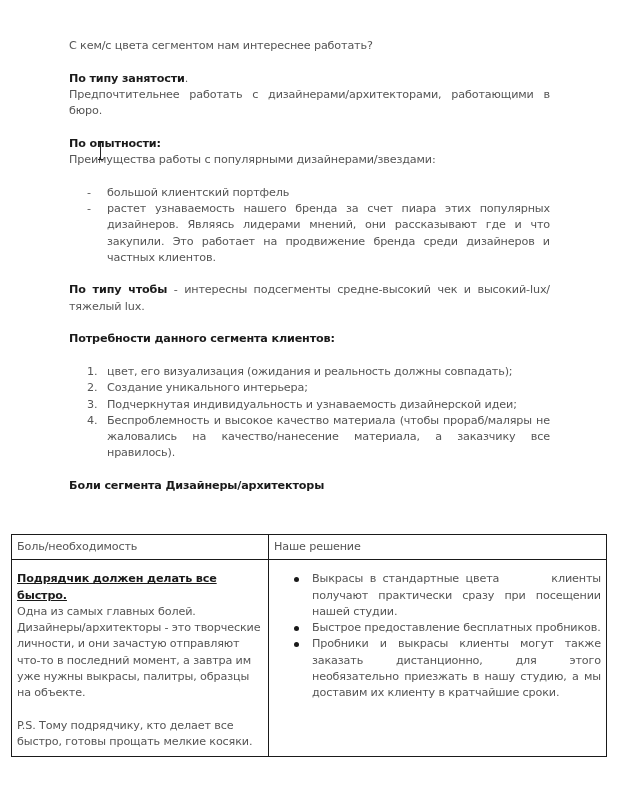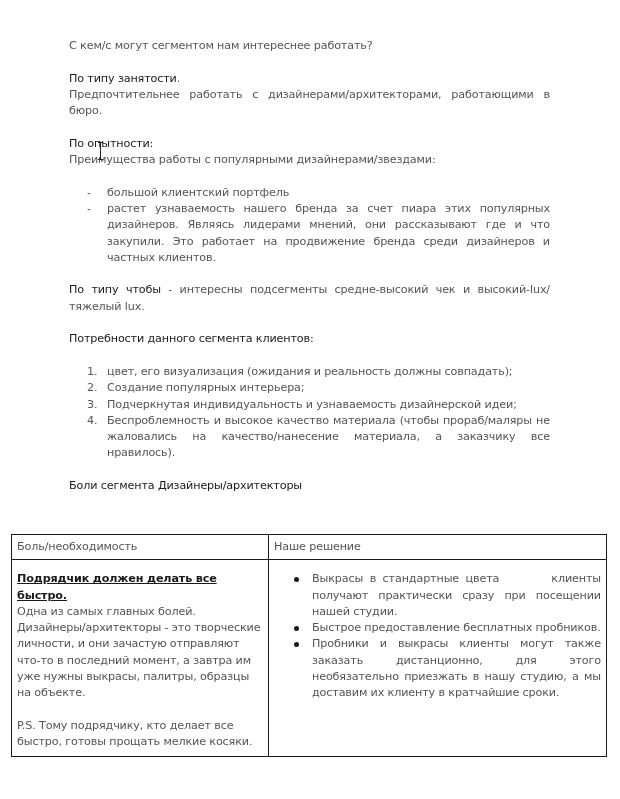--- a/index.html
+++ b/index.html
@@ -19,21 +19,21 @@
     }
     .doc {
       position: absolute;
       left: 69px;
       top: 38px;
       width: 481px;
       line-height: 16.3px;
     }
     .p { margin: 0; text-align: justify; }
     .gap { height: 16.3px; }
-    .bold { font-weight: normal; color: #1a1a1a; }
+    .bold { font-weight: bold; color: #1a1a1a; }
     .intro { color: #555555; }
     ul.dash {
       list-style: none;
       margin: 0;
       padding: 0 0 0 38px;
     }
     ul.dash li {
       position: relative;
       text-align: justify;
     }
@@ -110,21 +110,21 @@
       width: 5px;
       height: 5px;
       border-radius: 50%;
       background: #1a1a1a;
     }
   </style>
 </head>
 <body>
 
 <div class="doc">
-  <p class="p intro">С кем/с могут сегментом нам интереснее работать?</p>
+  <p class="p intro">С кем/с цвета сегментом нам интереснее работать?</p>
   <div class="gap"></div>
 
   <p class="p"><span class="bold">По типу занятости</span><span>.</span></p>
   <p class="p">Предпочтительнее работать с дизайнерами/архитекторами, работающими в бюро.</p>
   <div class="gap"></div>
 
   <p class="p bold">По опытности:</p>
   <p class="p">Преимущества работы с популярными дизайнерами/звездами:</p>
   <div class="gap"></div>
   <ul class="dash">
@@ -133,21 +133,21 @@
   </ul>
   <div class="gap"></div>
 
   <p class="p"><span class="bold">По типу чтобы</span><span> - интересны подсегменты  средне-высокий чек и высокий-lux/тяжелый lux.</span></p>
   <div class="gap"></div>
 
   <p class="p bold">Потребности данного сегмента клиентов:</p>
   <div class="gap"></div>
   <ol class="needs">
     <li><span class="marker">1.</span><span>цвет, его визуализация (ожидания и реальность должны совпадать);</span></li>
-    <li><span class="marker">2.</span><span>Создание популярных интерьера;</span></li>
+    <li><span class="marker">2.</span><span>Создание уникального интерьера;</span></li>
     <li><span class="marker">3.</span><span>Подчеркнутая индивидуальность и узнаваемость дизайнерской идеи;</span></li>
     <li><span class="marker">4.</span><span>Беспроблемность и высокое качество материала (чтобы прораб/маляры не жаловались на качество/нанесение материала, а заказчику все нравилось).</span></li>
   </ol>
   <div class="gap"></div>
 
   <p class="p bold">Боли сегмента Дизайнеры/архитекторы</p>
 </div>
 
 <div class="cursor"></div>
 

